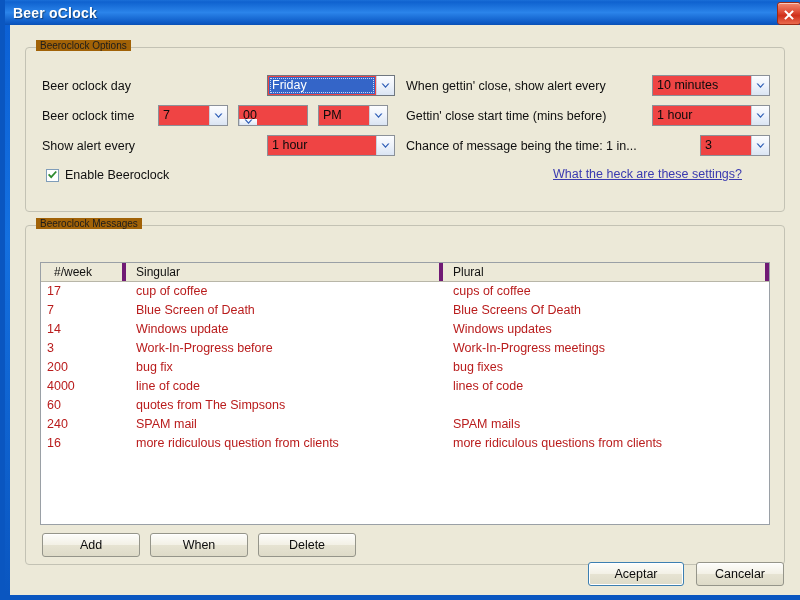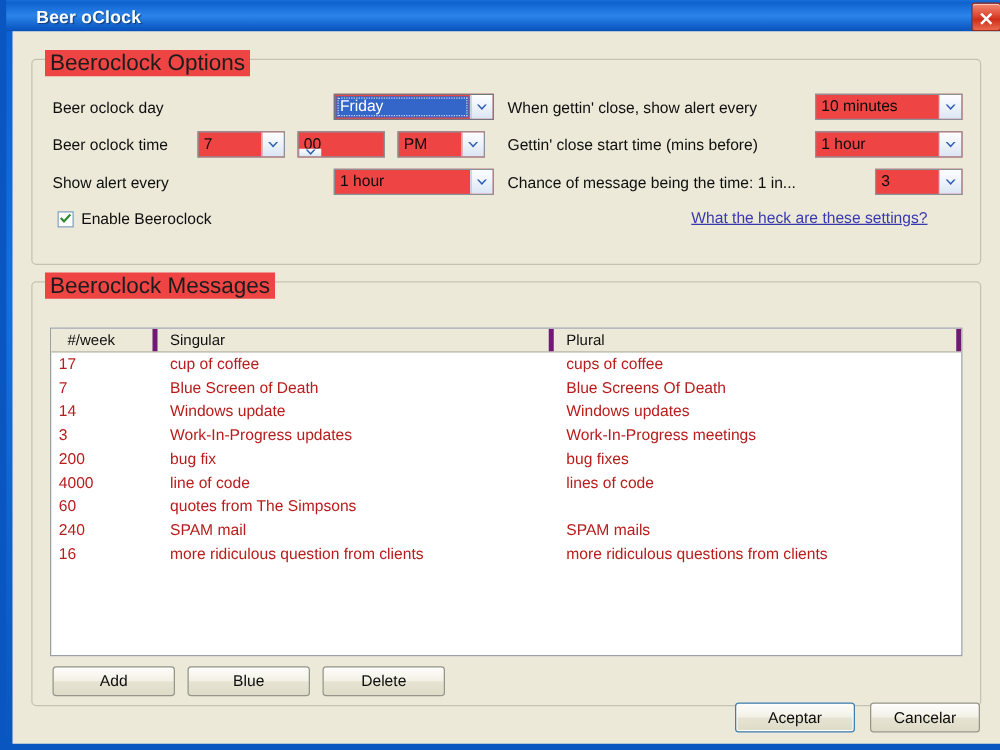--- a/index.html
+++ b/index.html
@@ -23,21 +23,21 @@
   .titlebar {
     position: absolute; left: 0; top: 0;
     width: 800px; height: 25px;
     background: linear-gradient(to bottom,#1a6fd8 0%,#0f62cf 8%,#2b84ea 50%,#0c59c4 92%,#0a50b4 100%);
     display: flex; align-items: center;
   }
   .title-text {
     color: #ffffff;
     font-size: 14px;
     font-weight: bold;
-    padding-left: 24px;
+    padding-left: 8px;
     text-shadow: 1px 1px 1px rgba(0,0,0,.45);
     letter-spacing: .2px;
   }
   .close-btn {
     position: absolute; right: 4px; top: 2px;
     width: 22px; height: 21px;
     border-radius: 3px;
     background: linear-gradient(to bottom,#f38a72 0%,#e0503a 40%,#cf2f1a 60%,#ea6a4d 100%);
     border: 1px solid #9d2a14;
     box-shadow: inset 0 1px 0 rgba(255,255,255,.55);
@@ -56,23 +56,23 @@
   
   .group {
     position: absolute;
     border: 1px solid #c3c2b4;
     border-radius: 4px;
     box-sizing: border-box;
   }
   .group > .legend {
     position: absolute;
     top: -8px; left: 10px;
-    background: #ef4444;
+    background: #a16207;
     padding: 0 4px;
-    font-size: 18px;
+    font-size: 10px;
     color: #1c1c1c;
     white-space: nowrap;
   }
   #group-options { left: 15px; top: 22px; width: 760px; height: 165px; }
   #group-messages { left: 15px; top: 200px; width: 760px; height: 340px; }
 
   
   .lbl {
     position: absolute;
     font-size: 12.5px;
@@ -344,21 +344,21 @@
             <div class="c col1">Blue Screen of Death</div>
             <div class="c col2">Blue Screens Of Death</div>
           </div>
           <div class="lrow">
             <div class="c col0">14</div>
             <div class="c col1">Windows update</div>
             <div class="c col2">Windows updates</div>
           </div>
           <div class="lrow">
             <div class="c col0">3</div>
-            <div class="c col1">Work-In-Progress updates</div>
+            <div class="c col1">Work-In-Progress before</div>
             <div class="c col2">Work-In-Progress meetings</div>
           </div>
           <div class="lrow">
             <div class="c col0">200</div>
             <div class="c col1">bug fix</div>
             <div class="c col2">bug fixes</div>
           </div>
           <div class="lrow">
             <div class="c col0">4000</div>
             <div class="c col1">line of code</div>
@@ -375,20 +375,20 @@
           </div>
           <div class="lrow">
             <div class="c col0">16</div>
             <div class="c col1">more ridiculous question from clients</div>
             <div class="c col2">more ridiculous questions from clients</div>
           </div>
         </div>
     </div>
 
     <div class="btn" style="left:32px; top:508px; width:98px;">Add</div>
-    <div class="btn" style="left:140px; top:508px; width:98px;">Blue</div>
+    <div class="btn" style="left:140px; top:508px; width:98px;">When</div>
     <div class="btn" style="left:248px; top:508px; width:98px;">Delete</div>
 
     <div class="btn" style="left:686px; top:537px; width:88px;">Cancelar</div>
     <div class="btn default" style="left:578px; top:537px; width:96px;">Aceptar</div>
 
   </div>
 </div>
 
 </body></html>

